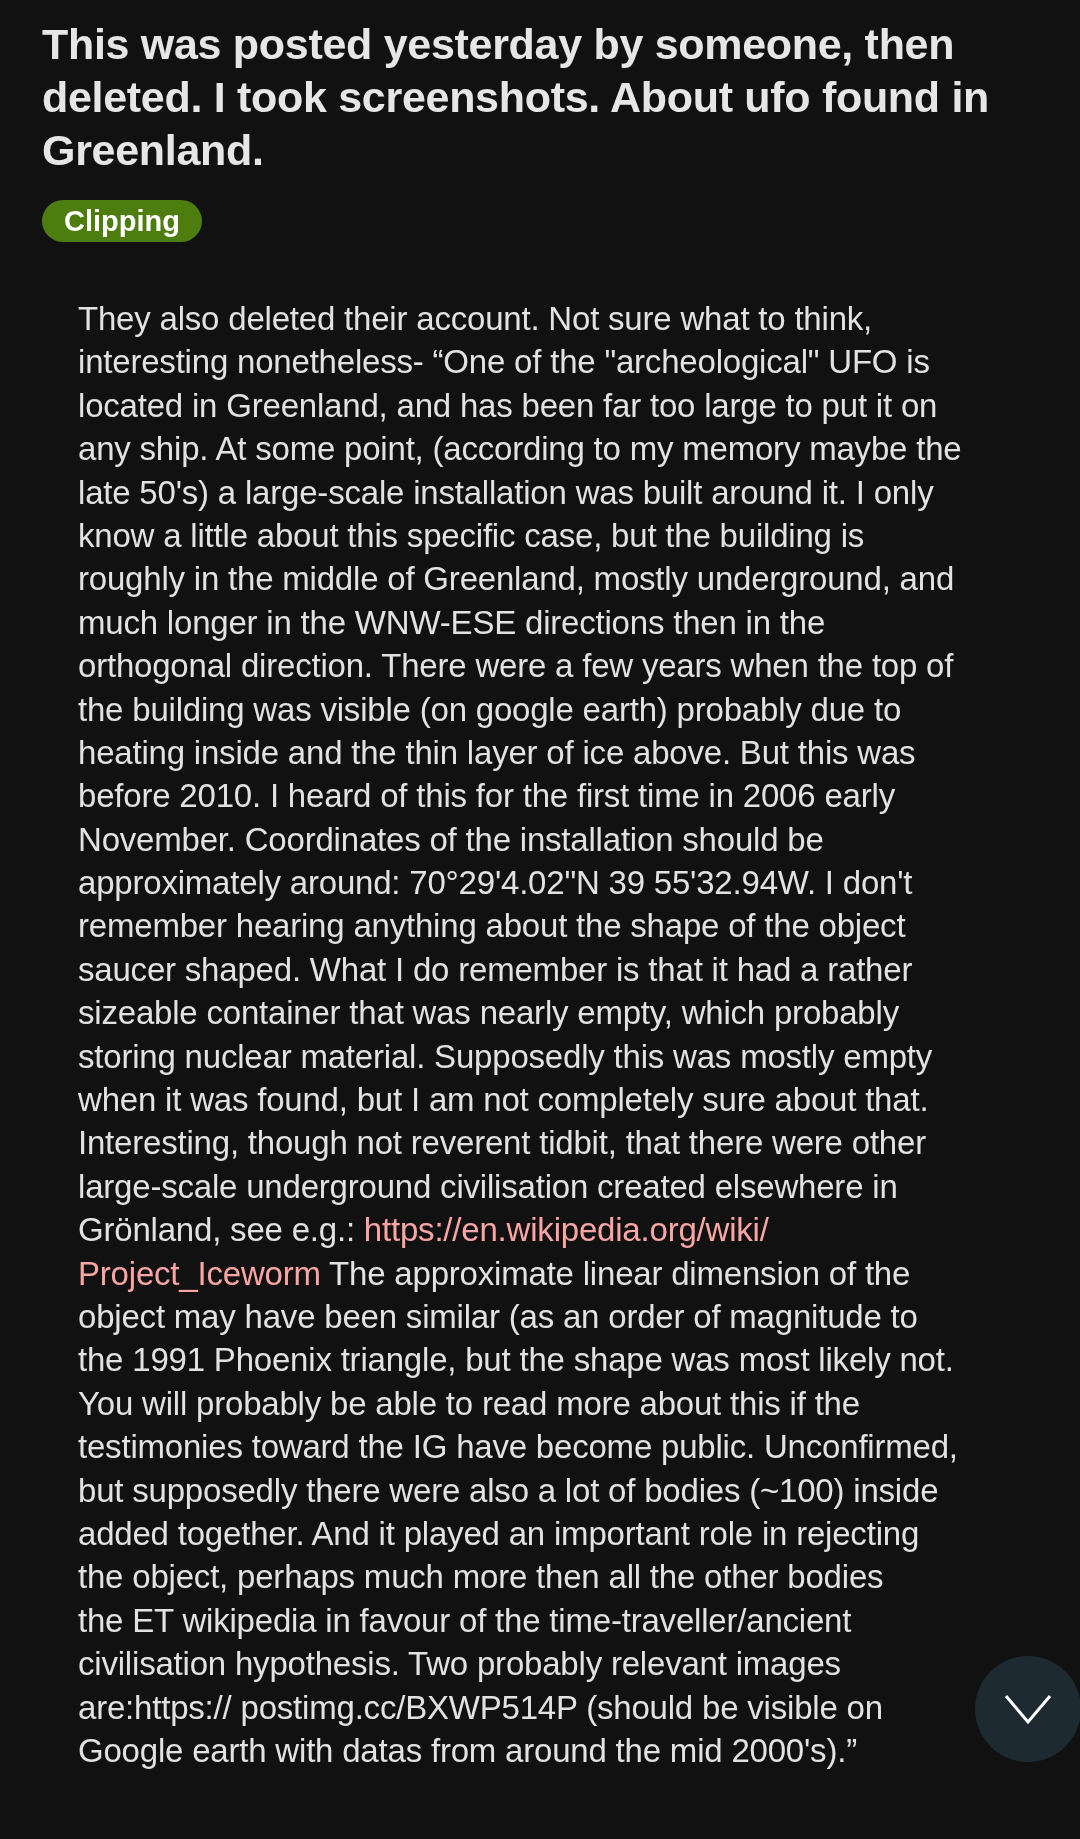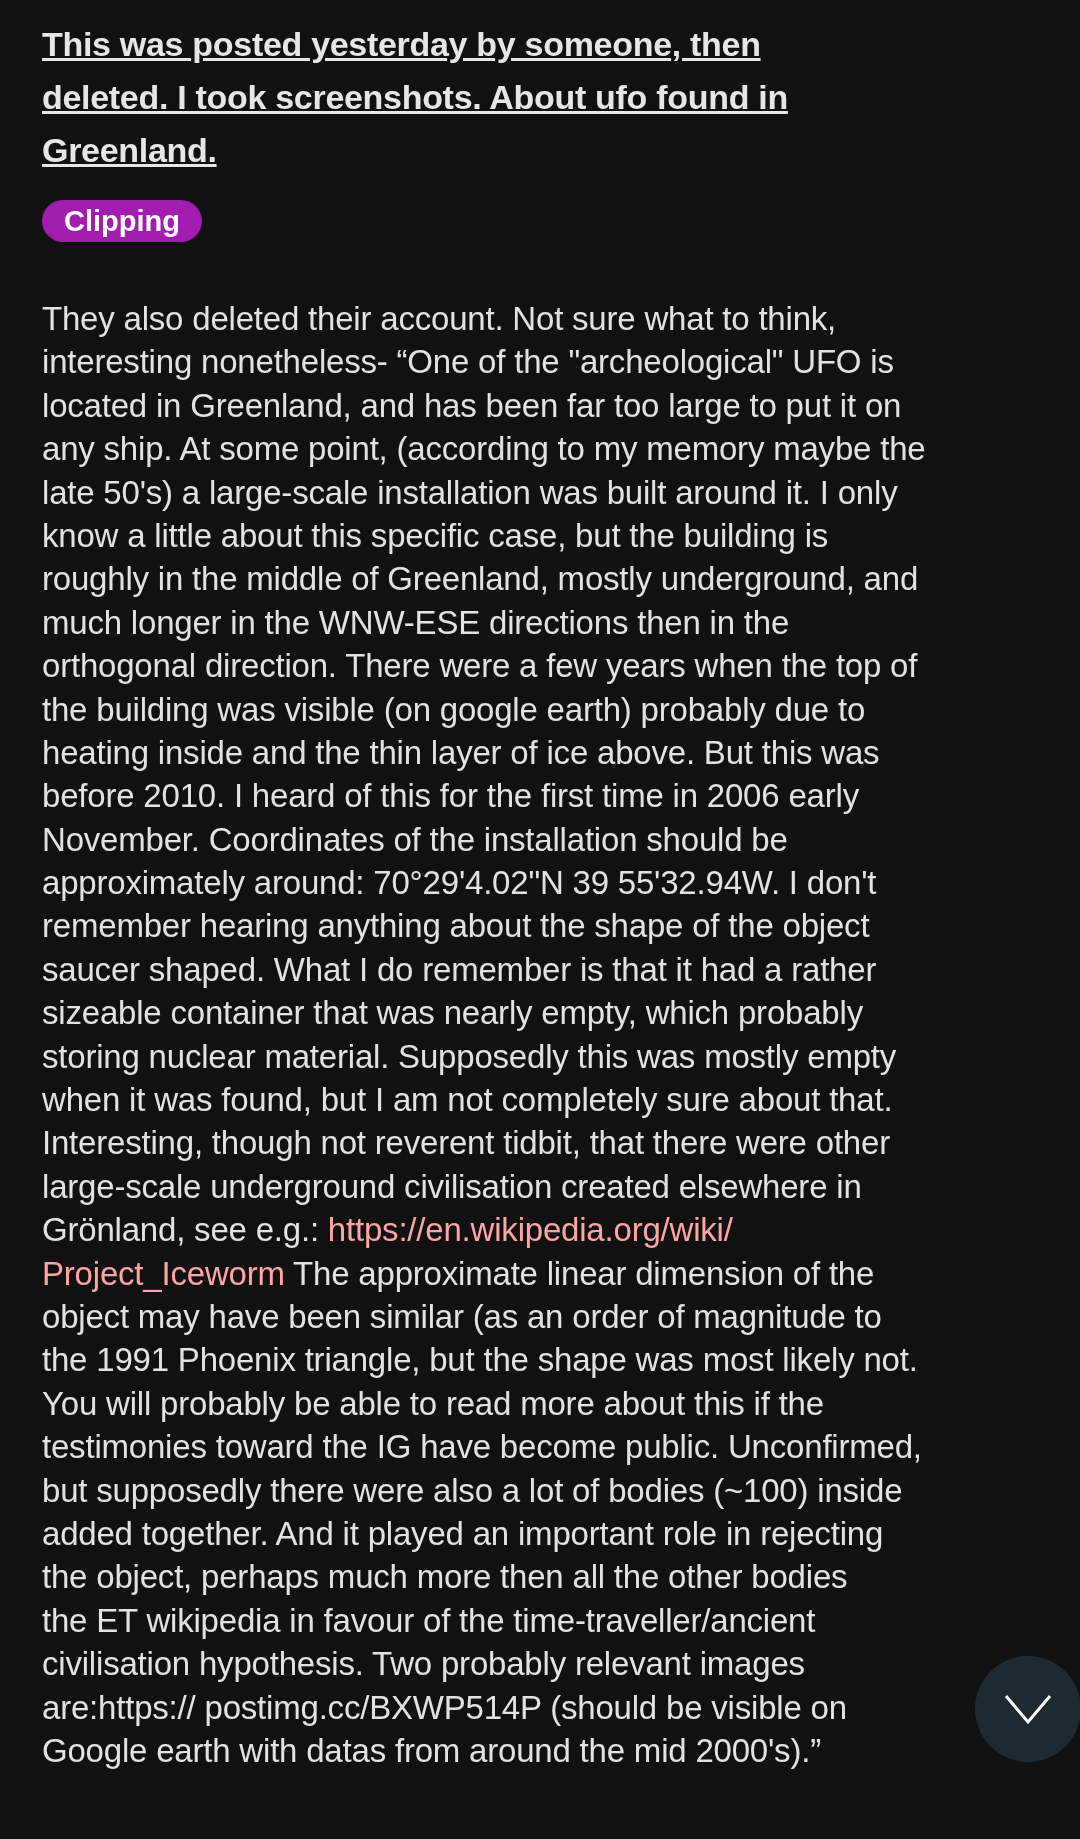--- a/index.html
+++ b/index.html
@@ -6,32 +6,32 @@
   body {
     width: 1080px; height: 1839px; overflow: hidden;
     background: #111111;
     font-family: "Liberation Sans", sans-serif;
     color: #e4e4e4;
     position: relative;
   }
   .post { position: absolute; left: 42px; top: 0; width: 1030px; }
   .title {
     margin: 18px 0 0 0;
-    font-size: 34px; font-weight: bold; line-height: 53px;
-    color: #e6e6e6; letter-spacing: -0.3px; text-decoration: underline;
+    font-size: 43px; font-weight: bold; line-height: 53px;
+    color: #e6e6e6; letter-spacing: -0.3px;
   }
   .title .tline { display: block; white-space: nowrap; }
   .flair {
     display: inline-block; margin-top: 23px;
-    background: #a21caf; color: #ffffff;
+    background: #4d7c0f; color: #ffffff;
     font-size: 29px; font-weight: bold;
     height: 42px; line-height: 42px; padding: 0 22px;
     border-radius: 21px;
   }
-  .body { margin-top: 55px; font-size: 33px; line-height: 43.4px; color: #e2e2e2; letter-spacing: -0.2px; }
+  .body { margin-top: 55px; font-size: 33px; line-height: 43.4px; color: #e2e2e2; letter-spacing: -0.2px; margin-left: 36px; }
   .body .bline { display: block; white-space: nowrap; height: 43.4px; }
   .link { color: #fca5a5; }
   .fab {
     position: absolute; left: 975px; top: 1656px;
     width: 106px; height: 106px; border-radius: 53px;
     background: #1e2a31;
     display: flex; align-items: center; justify-content: center;
   }
 </style>
 </head>

